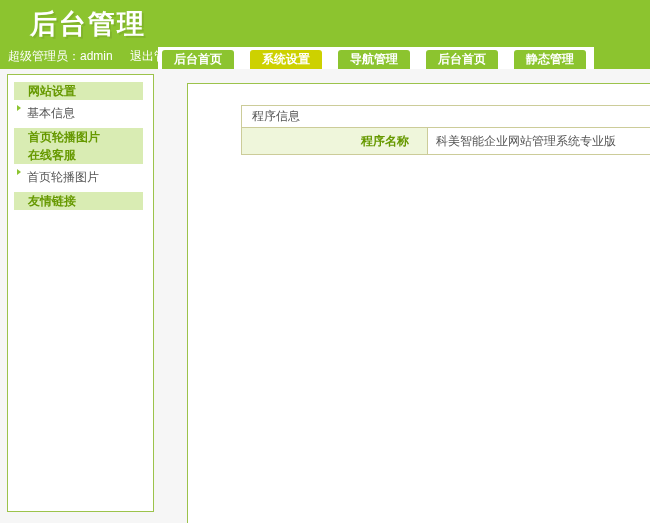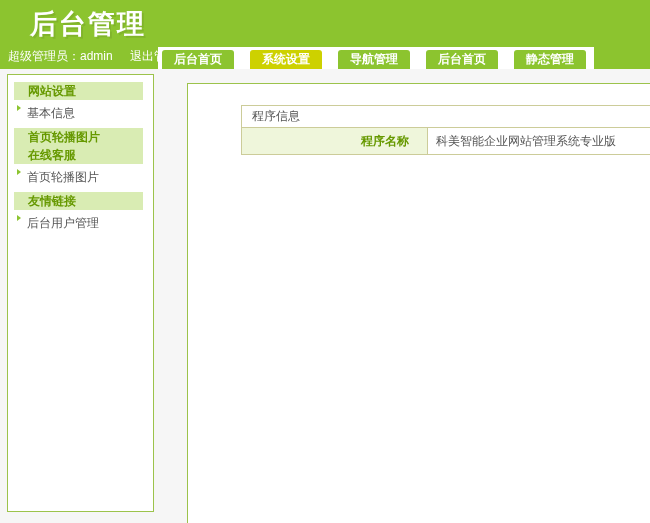--- a/index.html
+++ b/index.html
@@ -172,24 +172,20 @@
     <div class="side-header">首页轮播图片</div>
 
     <div class="side-header">在线客服</div>
     <div class="side-item">
       <span class="tri"></span>
       <span>首页轮播图片</span>
     </div>
 
     <div class="side-header">友情链接</div>
 
-    <div class="side-item">
-      <span class="tri"></span>
-      <span>后台用户管理</span>
-    </div>
   </div>
 
   <div class="main-panel">
     <table class="info-table">
       <tbody>
           <tr>
         <td class="caption-cell" colspan="2">程序信息</td>
       </tr>
       <tr>
         <td class="label-cell">程序名称</td>

